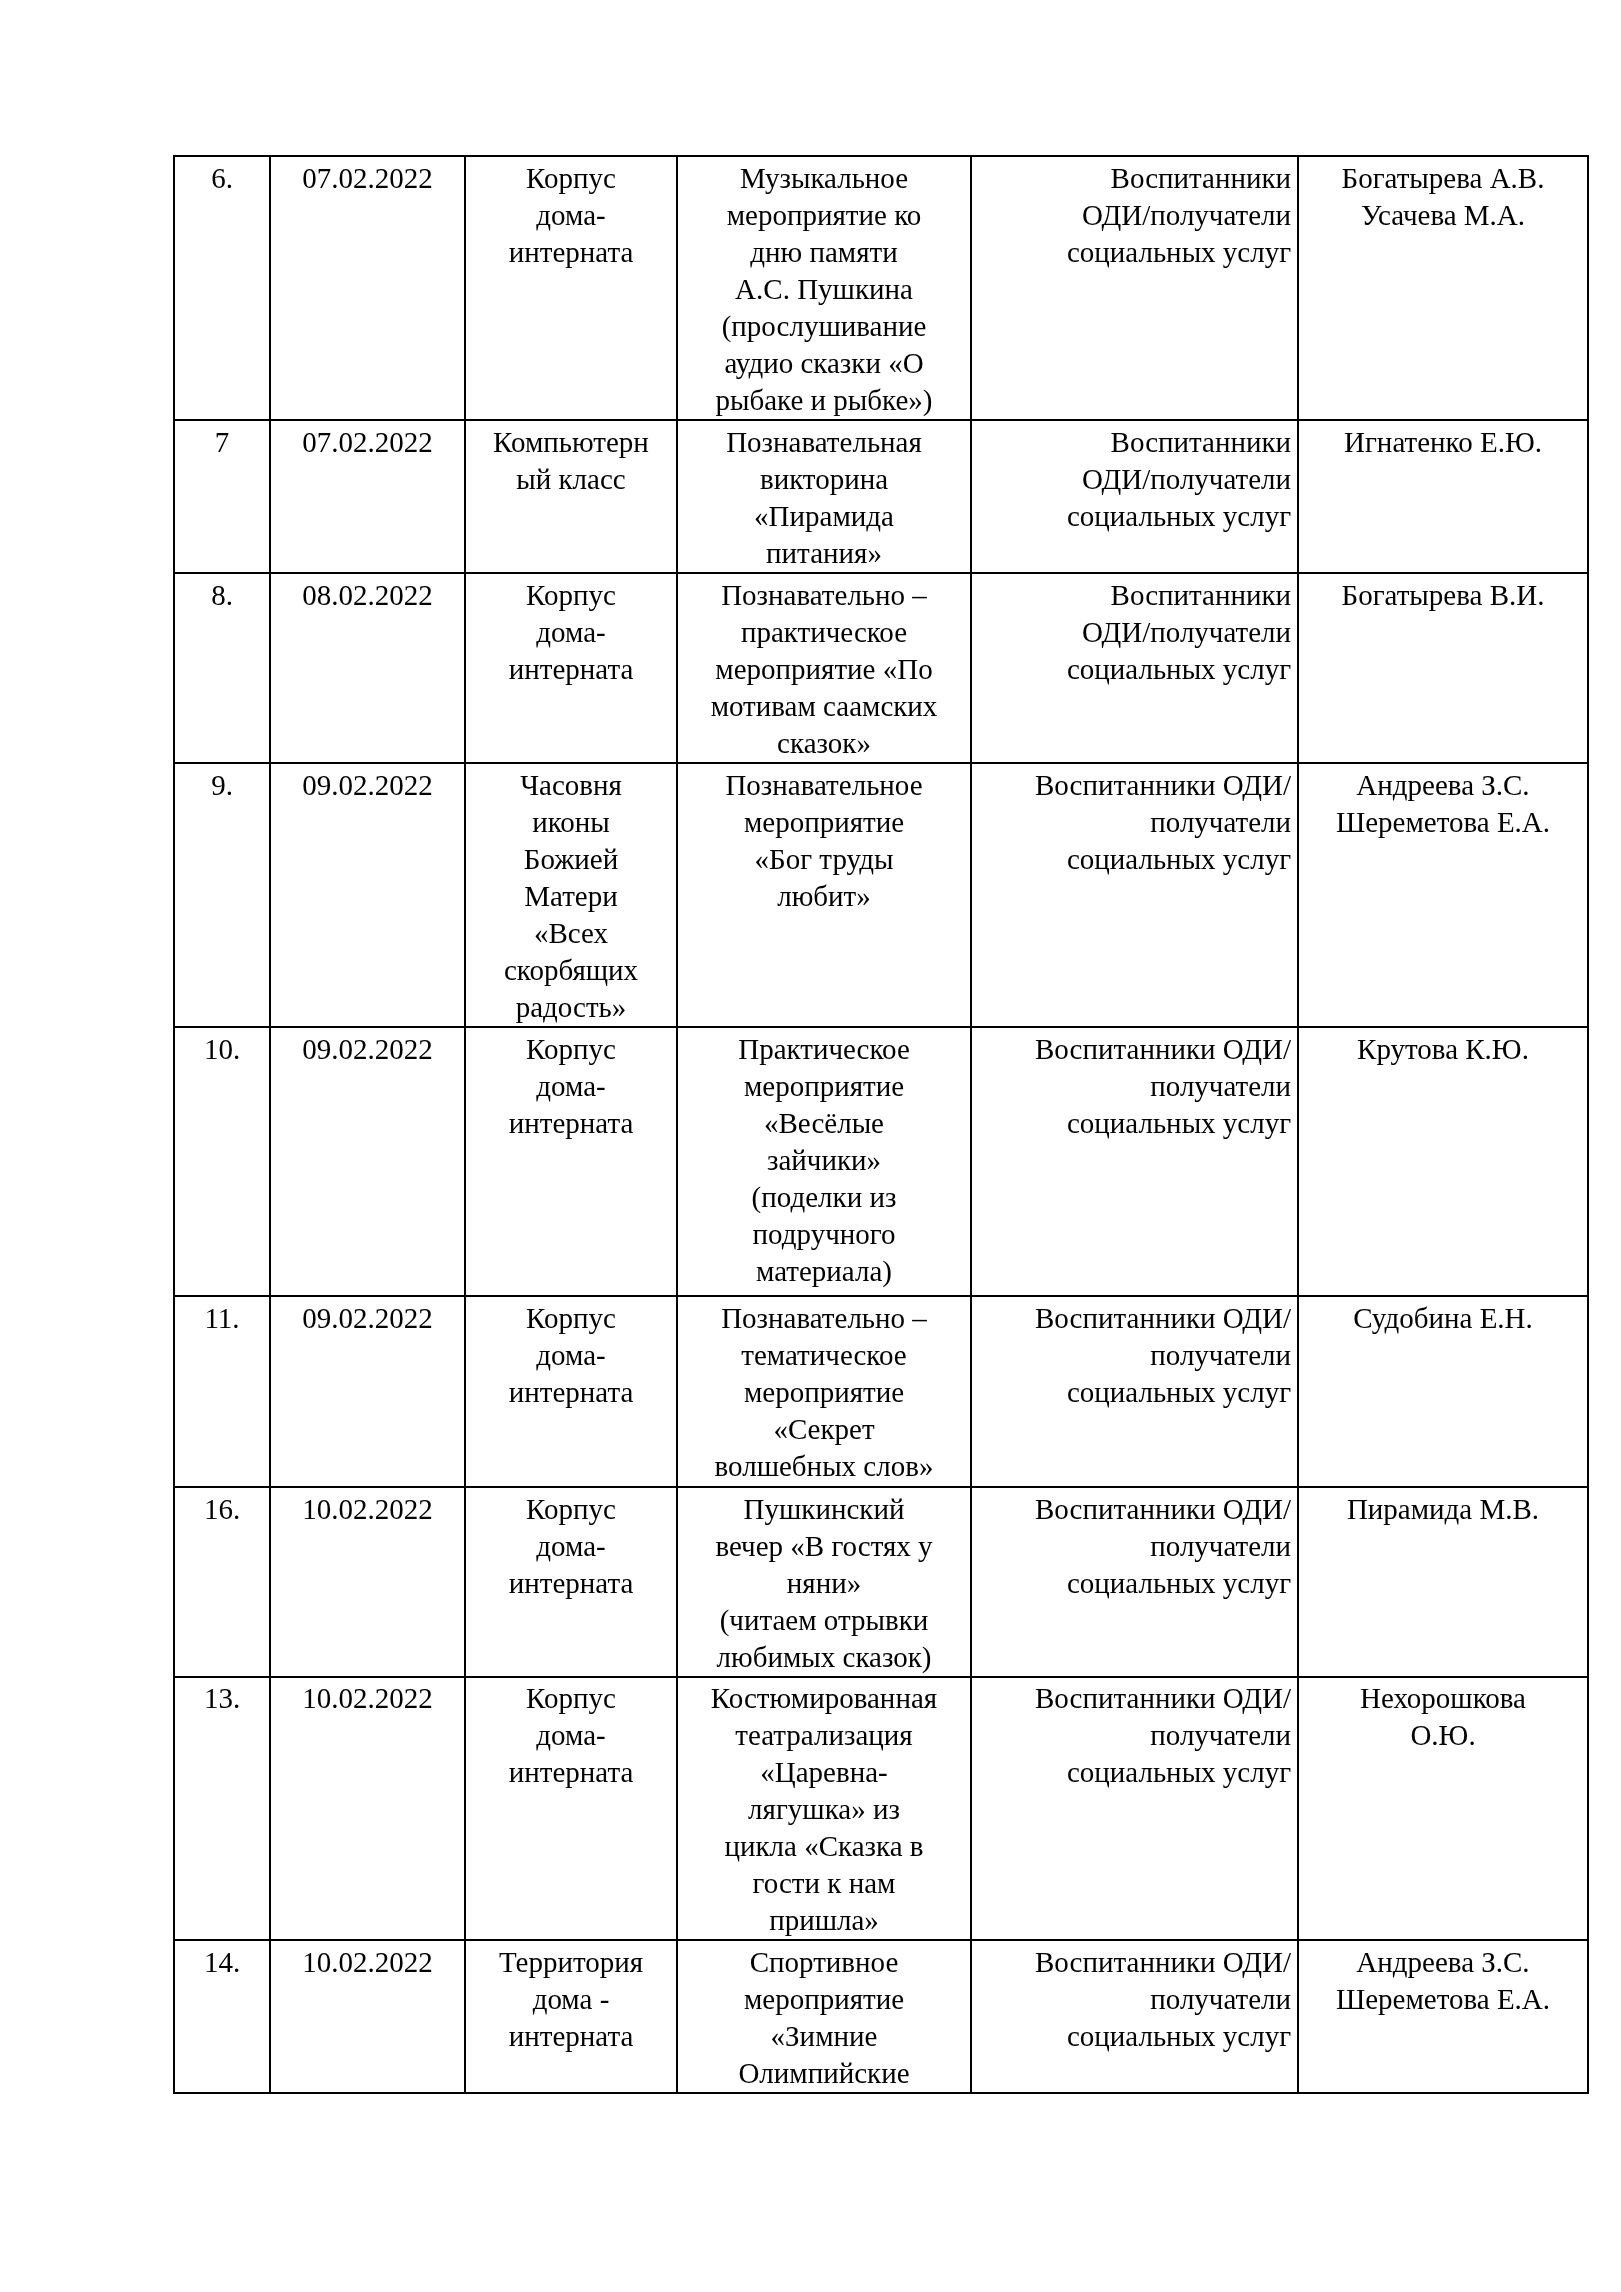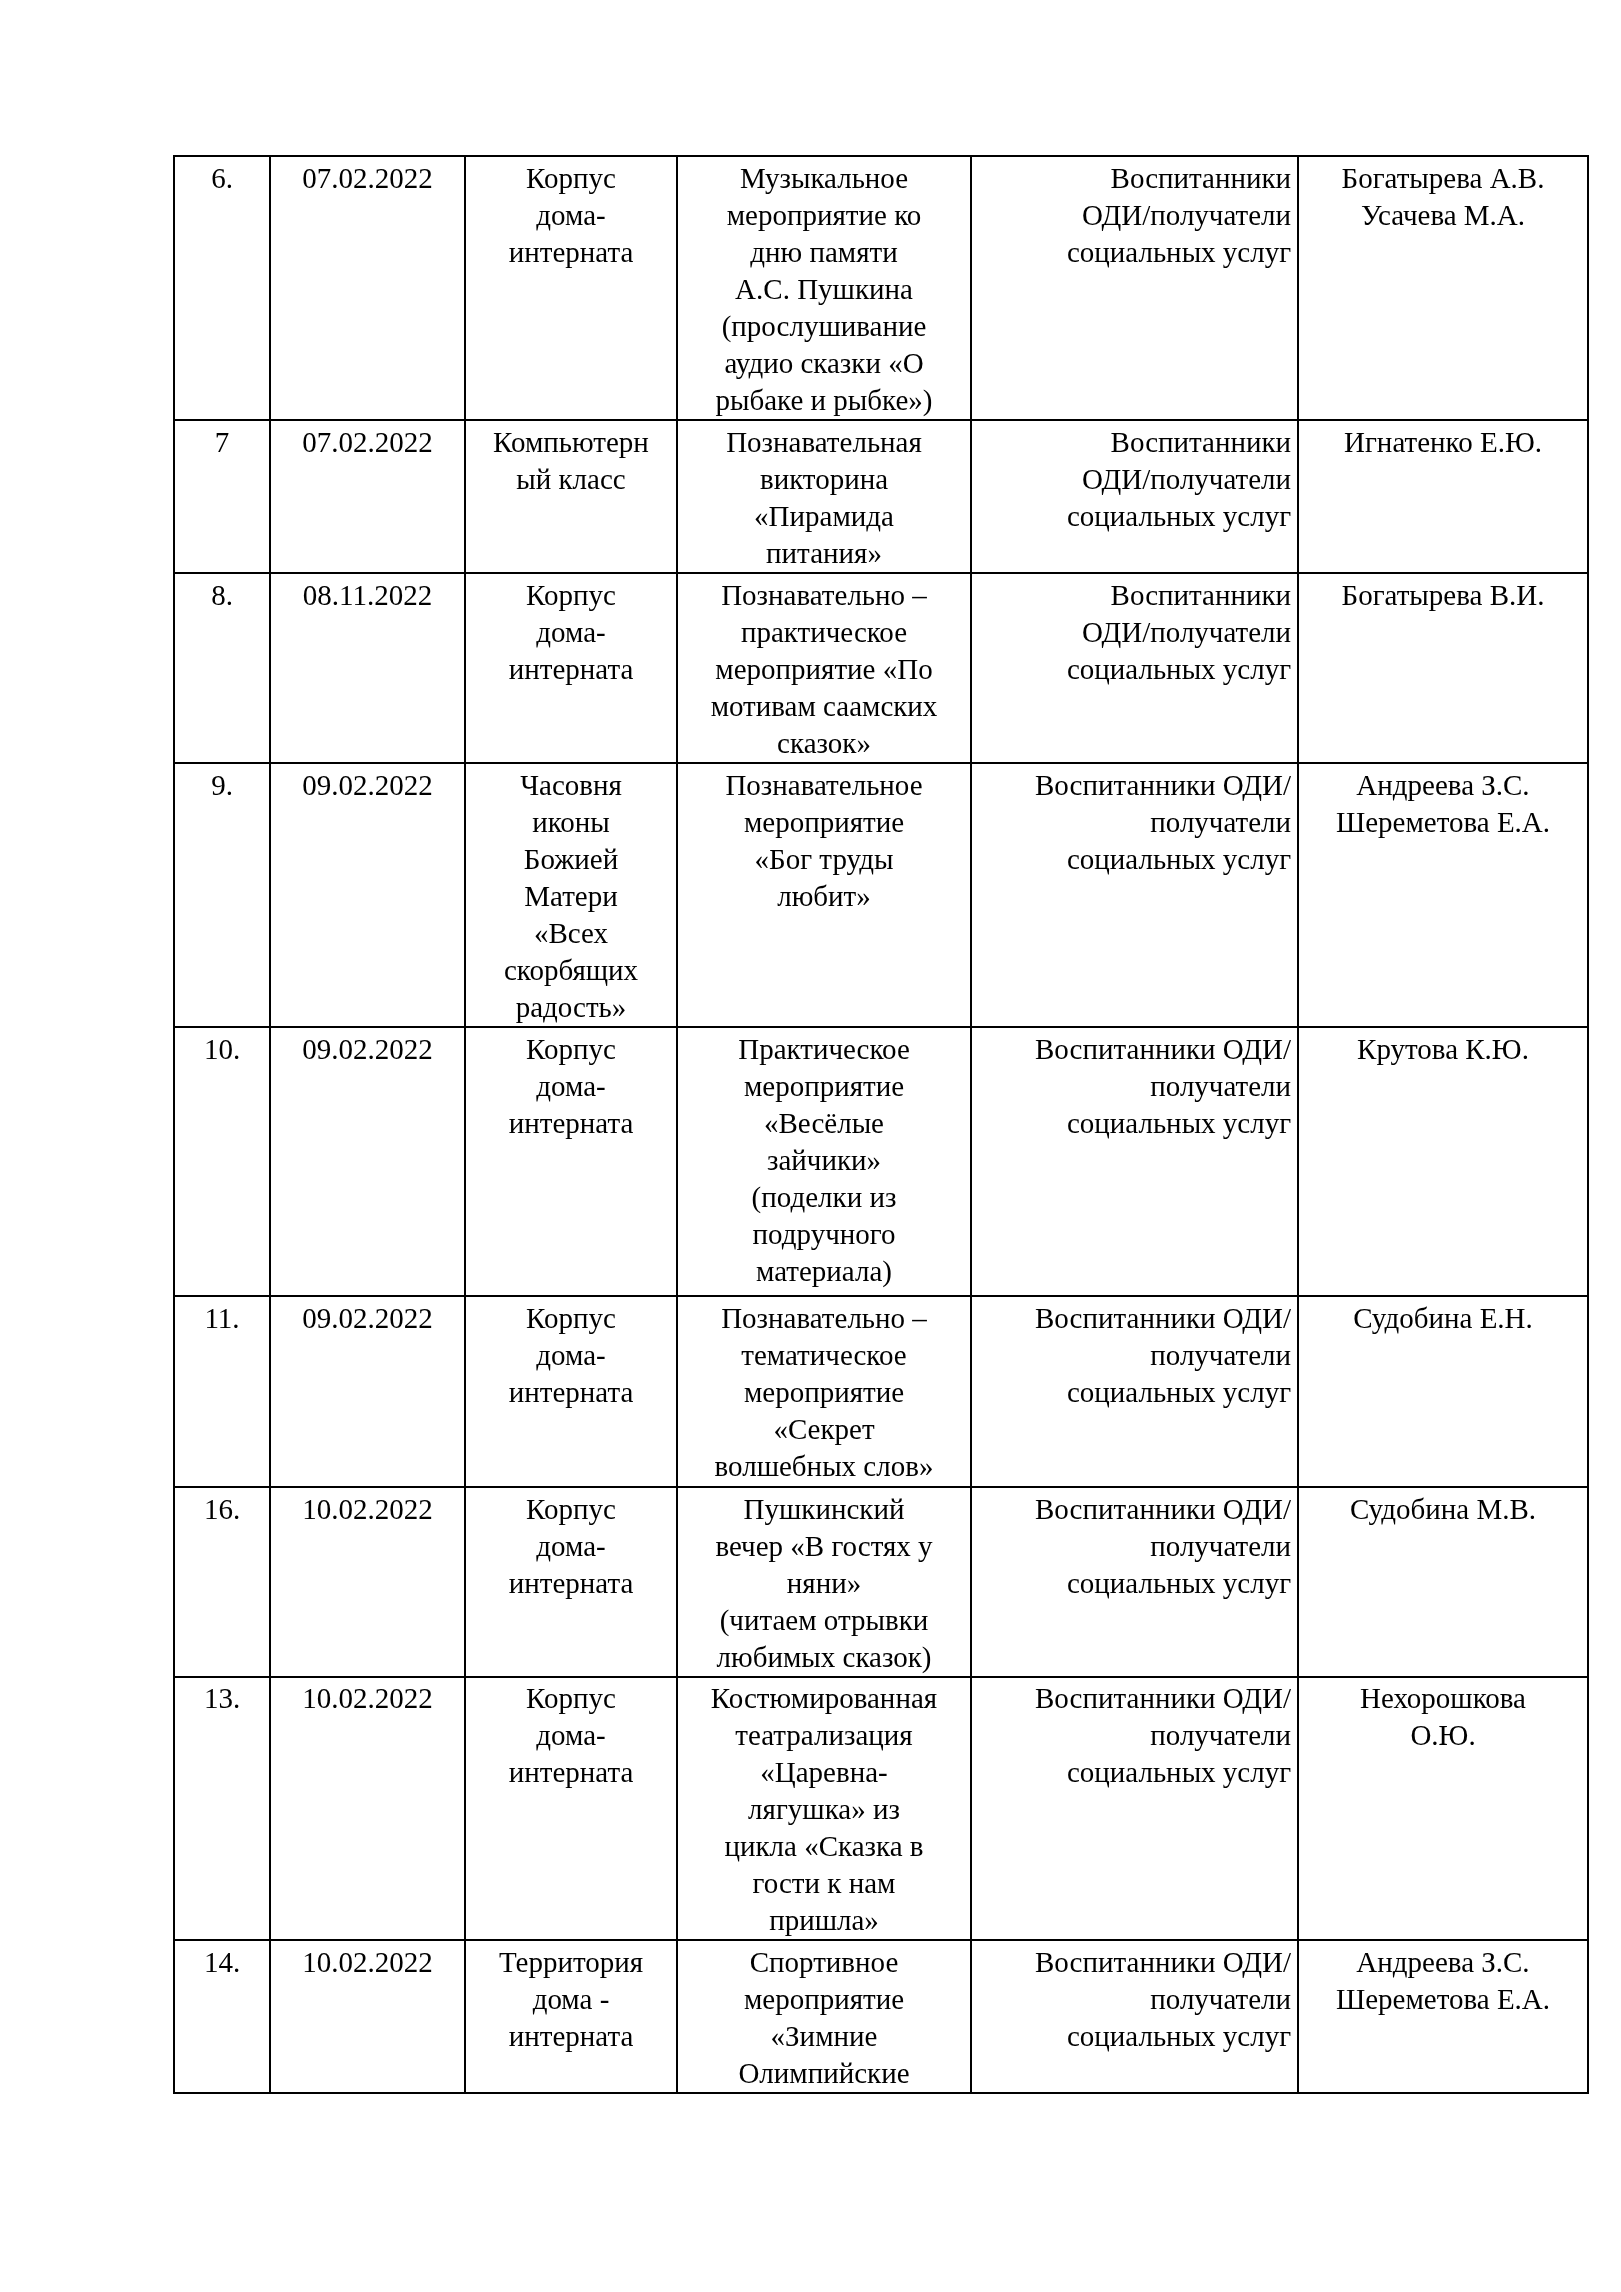--- a/index.html
+++ b/index.html
@@ -95,21 +95,21 @@
 викторина
 «Пирамида
 питания»</td>
         <td class="participants">Воспитанники
 ОДИ/получатели
 социальных услуг</td>
         <td>Игнатенко Е.Ю.</td>
       </tr>
       <tr>
         <td>8.</td>
-        <td>08.11.2022</td>
+        <td>08.02.2022</td>
         <td>Корпус
 дома-
 интерната</td>
         <td>Познавательно –
 практическое
 мероприятие «По
 мотивам саамских
 сказок»</td>
         <td class="participants">Воспитанники
 ОДИ/получатели
@@ -177,21 +177,21 @@
 дома-
 интерната</td>
         <td>Пушкинский
 вечер «В гостях у
 няни»
 (читаем отрывки
 любимых сказок)</td>
         <td class="participants">Воспитанники ОДИ/
 получатели
 социальных услуг</td>
-        <td>Судобина М.В.</td>
+        <td>Пирамида М.В.</td>
       </tr>
       <tr>
         <td>13.</td>
         <td>10.02.2022</td>
         <td>Корпус
 дома-
 интерната</td>
         <td>Костюмированная
 театрализация
 «Царевна-

